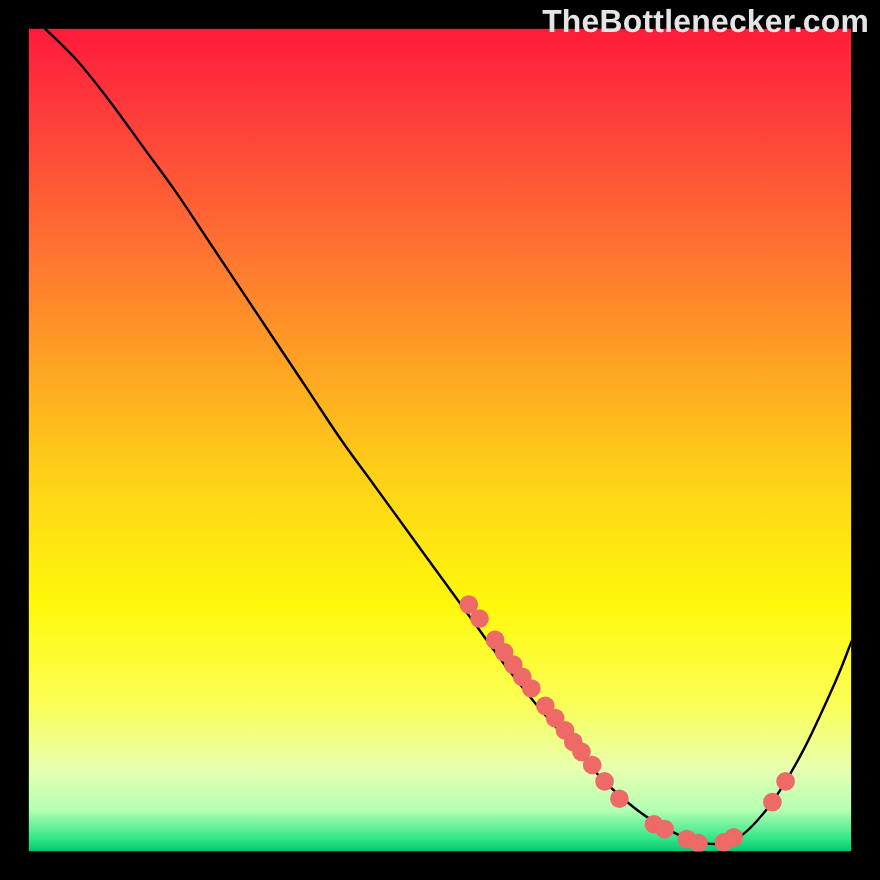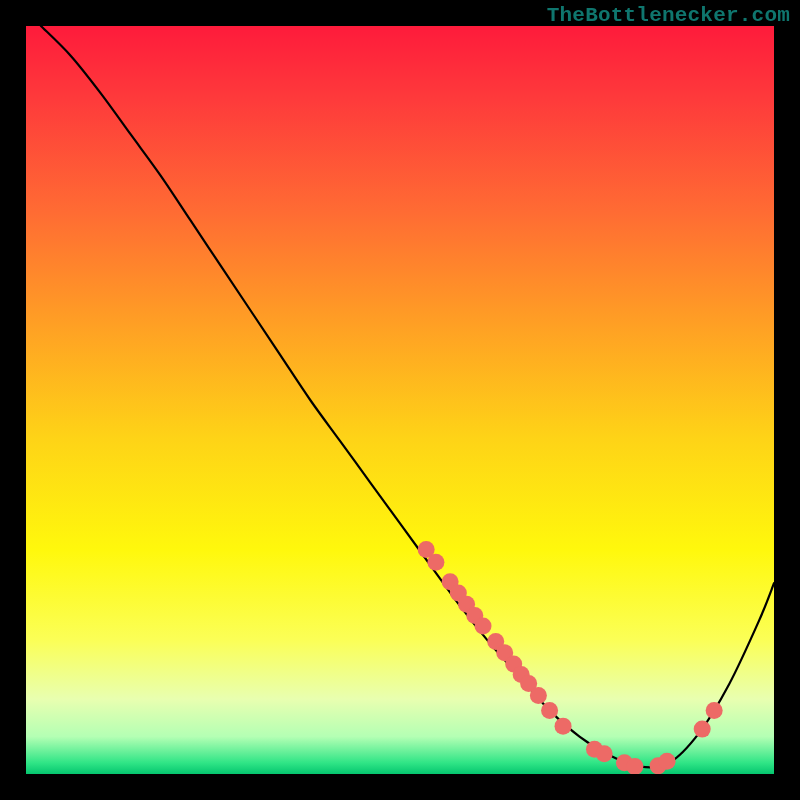--- a/index.html
+++ b/index.html
@@ -23,26 +23,25 @@
     position: absolute;
     left: 0;
     top: 0;
     width: 748px;
     height: 748px;
   }
   .attribution {
     position: absolute;
     top: 4px;
     right: 10px;
-    color: #0f766e;
-    font-size: 21px;
+    color: #e5e5e5;
+    font-size: 29px;
     font-weight: 600;
     letter-spacing: 0.2px;
     user-select: none;
-    font-family: Liberation Mono, monospace;
   }
 </style>
 </head>
 <body>
 
 <div class="frame">
   <svg class="plot" viewBox="0 0 748 748" preserveAspectRatio="none">
     <defs>
       <linearGradient id="bg" x1="0" y1="0" x2="0" y2="1">
           <stop offset="0%" stop-color="#fe1b3b"></stop>

